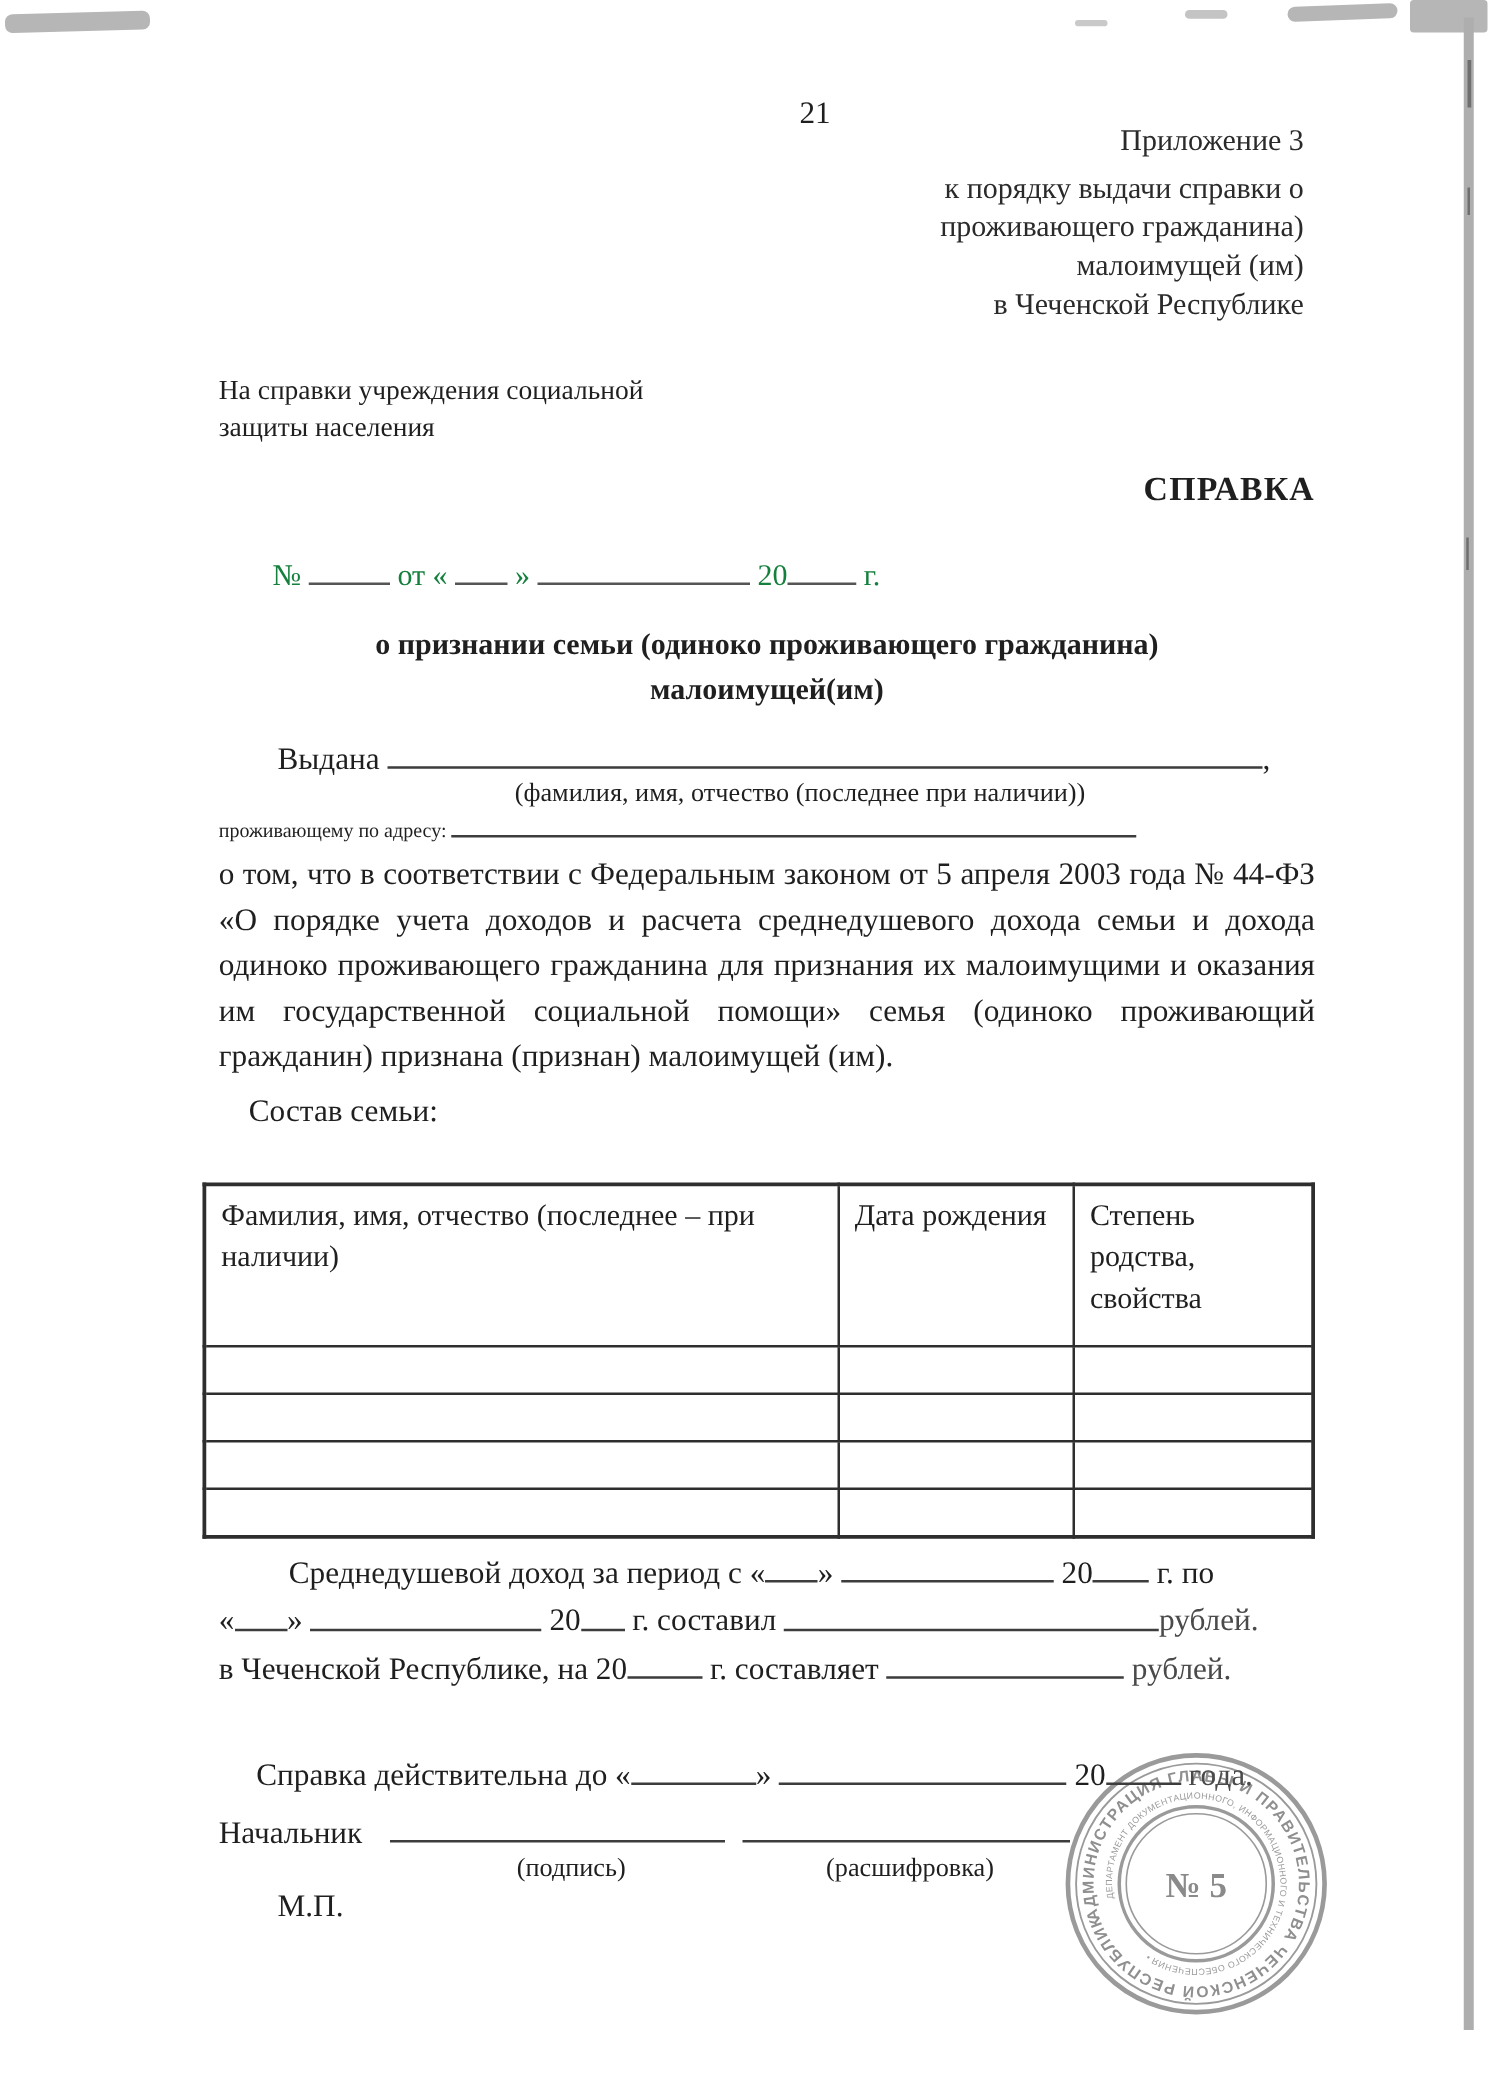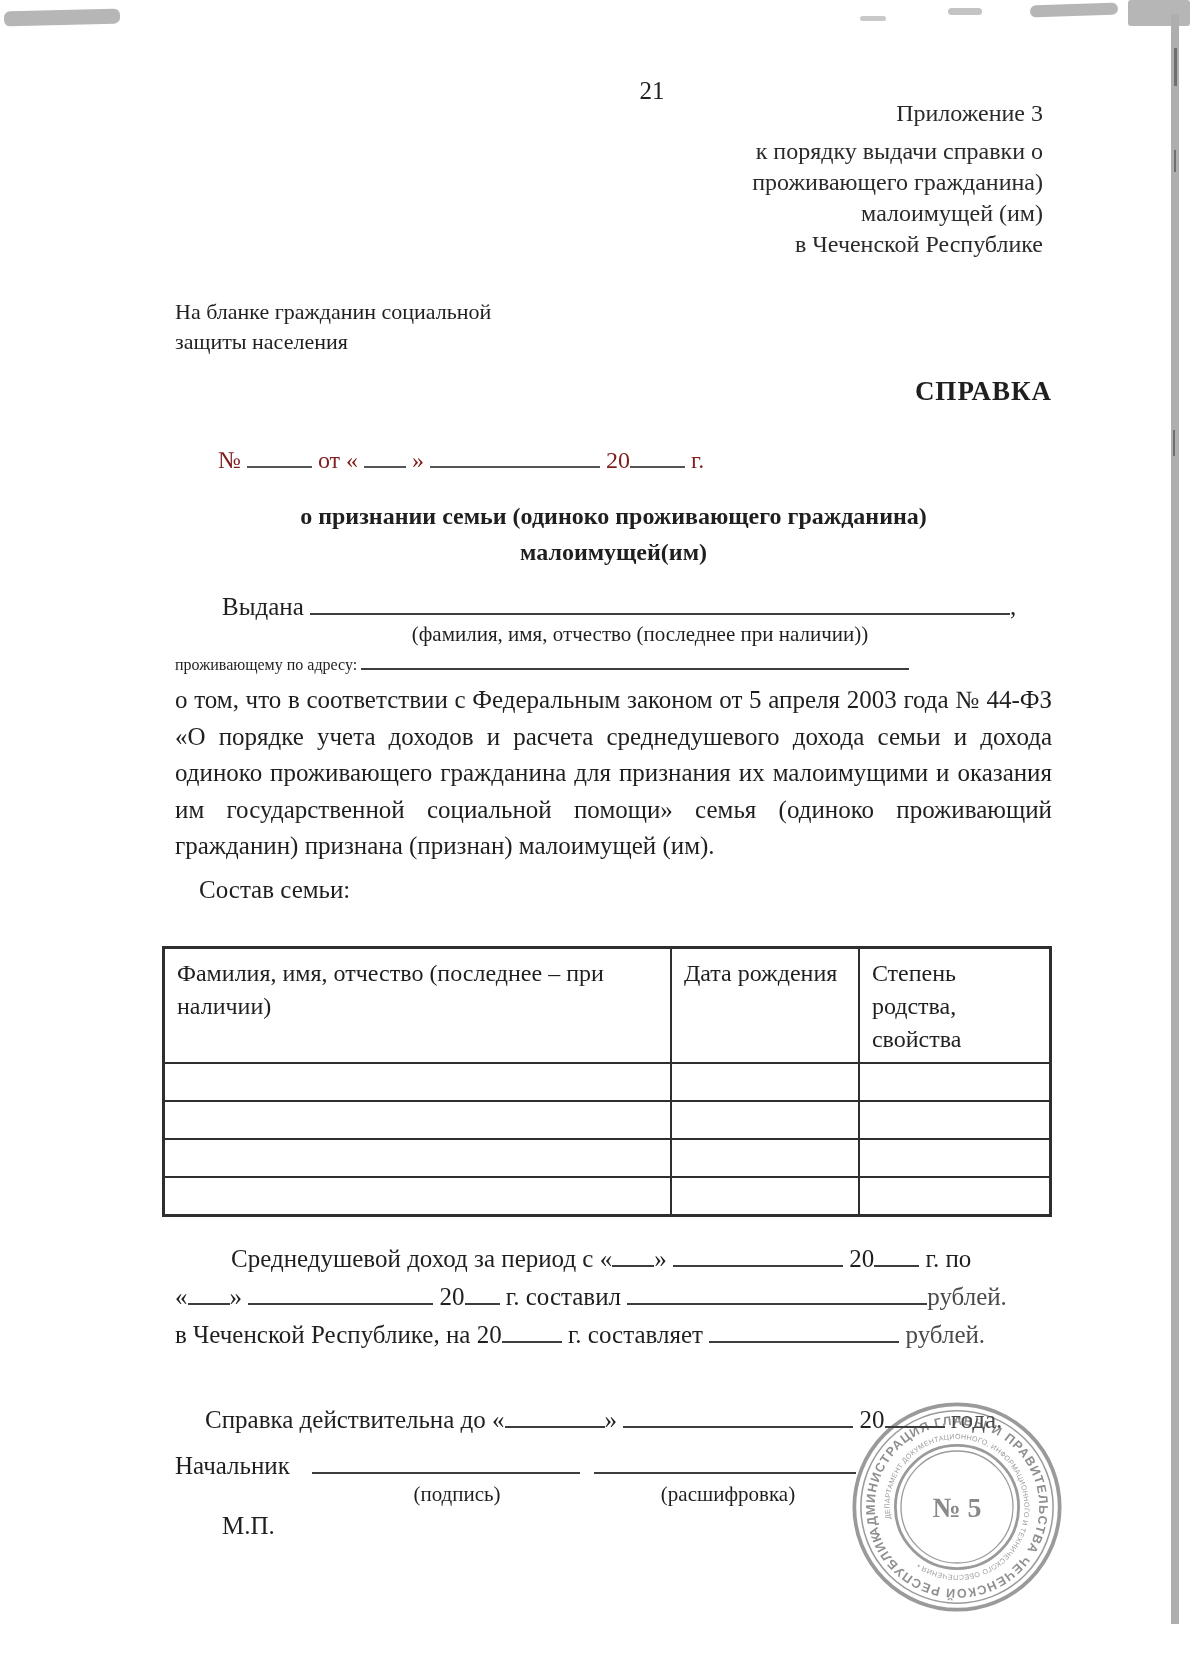--- a/index.html
+++ b/index.html
@@ -29,40 +29,40 @@
   .page-number { left:622px; top:48px; width:60px; text-align:center; font-size:25px;margin-top:29px; }
 
   .appendix { right:157px; top:98px; text-align:right; font-size:24px; line-height:31px; color:#2a2a2a; }
   .appendix .app-title { margin-bottom:7px; }
 
   .letterhead { left:175px; top:297px; font-size:22px; line-height:30px; }
 
   .doc-title { left:175px; top:376px; width:877px; text-align:right;
     font-size:27px; font-weight:bold; letter-spacing:1px; }
 
-  .number-line { left:218px; top:443px; font-size:24px; color:#7f1d1d; }
+  .number-line { left:218px; top:443px; font-size:24px; color:#15803d; }
   .number-line .blank { border-color:#555; }
 
   .subtitle { left:175px; top:498px; width:877px; text-align:center;
     font-size:24px; font-weight:bold; line-height:36px; }
 
   .issued-line { left:222px; top:589px; font-size:25px; }
   .fio-caption { left:240px; top:622px; width:800px; text-align:center; font-size:21px; }
 
   .address-line { left:175px; top:653px; font-size:16px; }
 
   .body-par { left:175px; top:682px; width:877px; font-size:25px; line-height:36.5px;
     text-align:justify; }
   .family-label { left:199px; top:876px; font-size:25px; }
 
   .family-table { position:absolute; left:162px; top:946px; width:890px;
     border-collapse:collapse; border:3px solid #2e2e2e; font-size:24px; }
   .family-table th, .family-table td { border:2px solid #2e2e2e; }
   .family-table th { font-weight:normal; text-align:left; vertical-align:top;
-    padding:8px 8px 6px 12px; height:78px; line-height:33px; }
+    padding:8px 8px 20px 12px; height:78px; line-height:33px; }
   .family-table td { height:38px; }
 
   .income-block { left:175px; top:1240px; width:890px; font-size:25px; line-height:38px; }
   .income-block .indent { padding-left:56px; }
   .gray-ink { color:#4a4a4a; }
 
   .validity-line { left:205px; top:1402px; font-size:25px; z-index:3; }
 
   .signature-row { left:175px; top:1448px; font-size:25px; z-index:3; }
   .sig-caption { top:1482px; font-size:21px; text-align:center; z-index:3; }
@@ -96,21 +96,21 @@
 
 <div class="abs appendix">
   <div class="app-title">Приложение 3</div>
   <div>к порядку выдачи справки о</div>
   <div>проживающего гражданина)</div>
   <div>малоимущей (им)</div>
   <div>в Чеченской Республике</div>
 </div>
 
 <div class="abs letterhead">
-  <div>На бланке гражданин социальной</div>
+  <div>На справки учреждения социальной</div>
   <div>защиты населения</div>
 </div>
 
 <div class="abs doc-title">СПРАВКА</div>
 
 <div class="abs number-line">
   <span>№</span>
   <span class="blank w65"></span>
   <span>от «</span>
   <span class="blank w42"></span>

